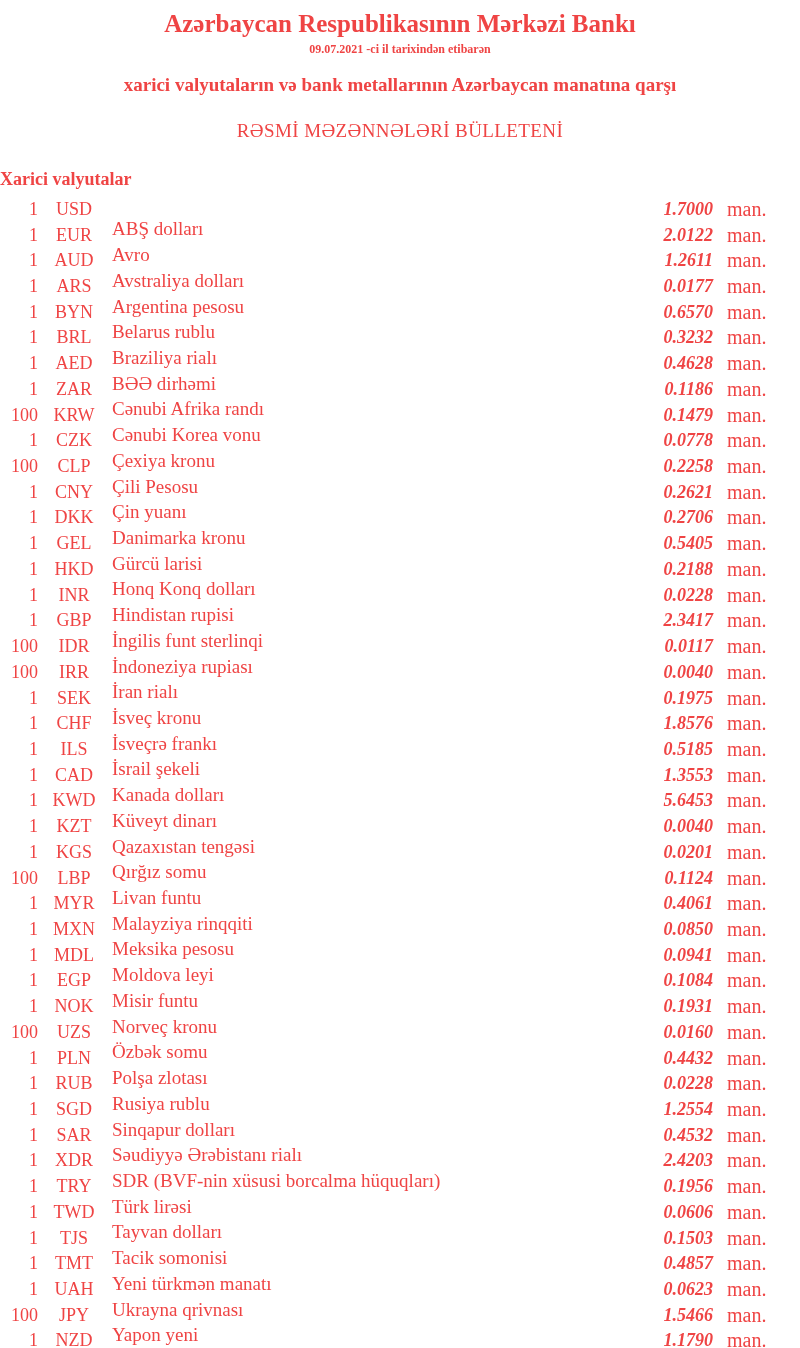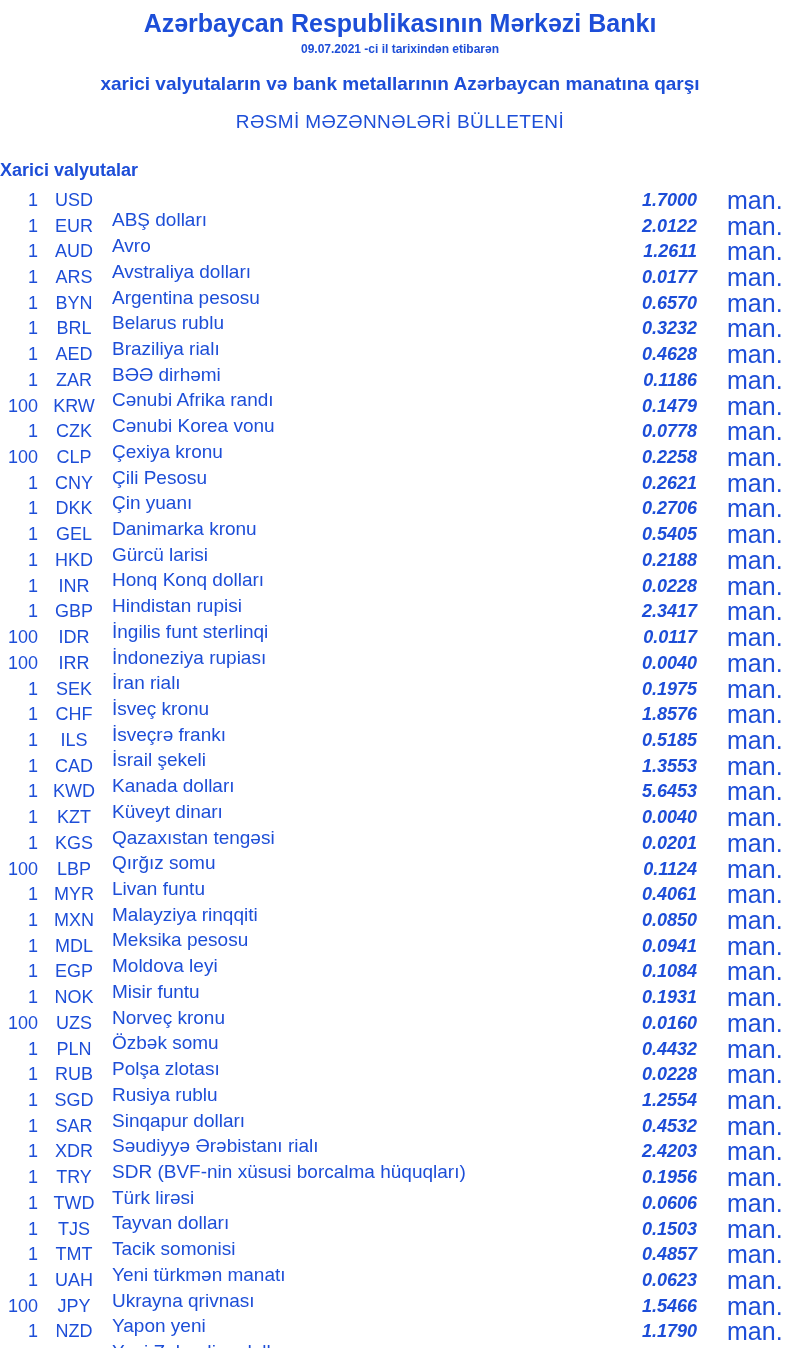--- a/index.html
+++ b/index.html
@@ -5,43 +5,43 @@
   html, body {
     margin: 0;
     padding: 0;
     background: #ffffff;
   }
   .page {
     position: relative;
     width: 800px;
     height: 1348px;
     background: #ffffff;
-    color: #1d4ed8;
-    font-family: Liberation Sans, sans-serif;
+    color: #ef4444;
+    font-family: Liberation Serif, serif;
     overflow: hidden;
   }
   .header { text-align: center; }
   .title {
     padding-top: 9px;
     font-size: 25px;
     font-weight: 700;
     line-height: 1.18;
   }
   .sub-date {
     margin-top: 3px;
     font-size: 12px;
     font-weight: 700;
   }
   .sub-subject {
     margin-top: 17px;
     font-size: 19px;
     font-weight: 700;
   }
   .sub-bulletin {
-    margin-top: 16px;
+    margin-top: 24px;
     font-size: 19px;
     font-weight: 400;
     letter-spacing: 0.4px;
   }
   .section-title {
     margin-top: 27px;
     font-size: 18px;
     font-weight: 700;
   }
   .rates {
@@ -73,22 +73,22 @@
   }
   .rate {
     width: 92px;
     text-align: right;
     font-size: 18px;
     font-weight: 700;
     font-style: italic;
   }
   .unit {
     width: 46px;
-    margin-left: 30px;
-    font-size: 25px;
+    margin-left: 14px;
+    font-size: 20px;
   }
 </style>
 </head>
 <body>
 
 <div class="page">
 
   <div class="header">
     <div class="title">Azərbaycan Respublikasının Mərkəzi Bankı</div>
     <div class="sub-date">09.07.2021 -ci il tarixindən etibarən</div>

